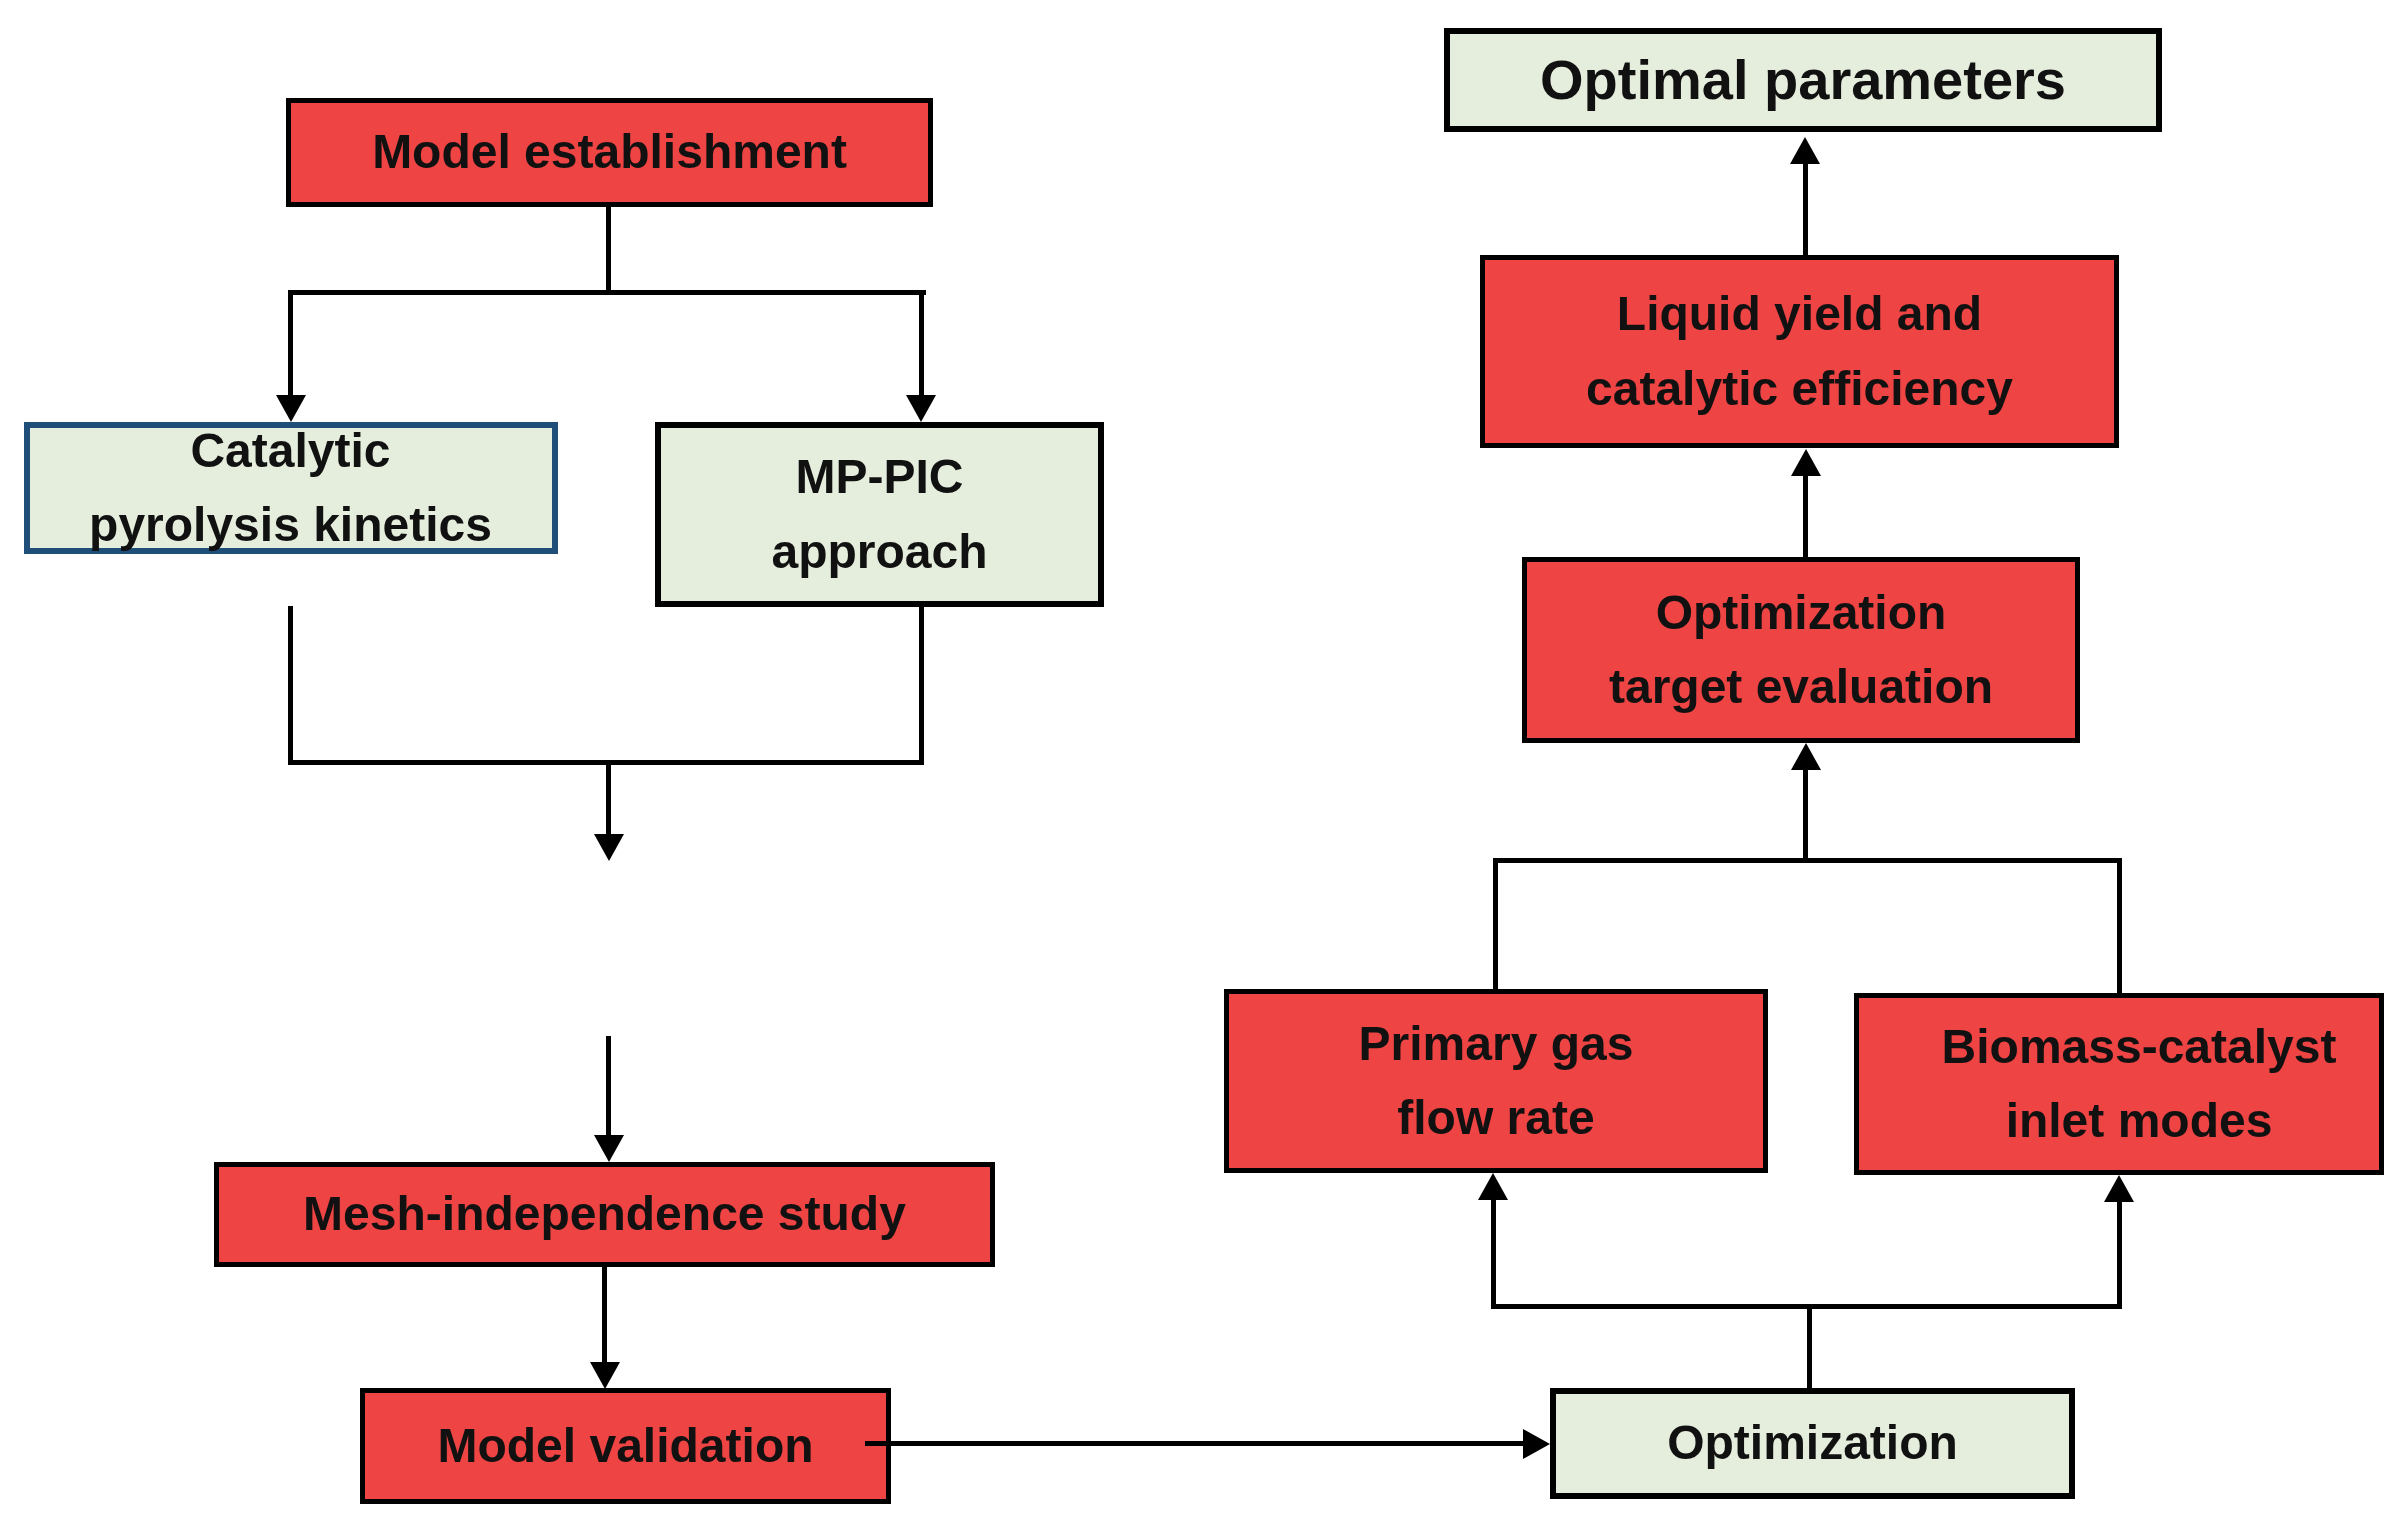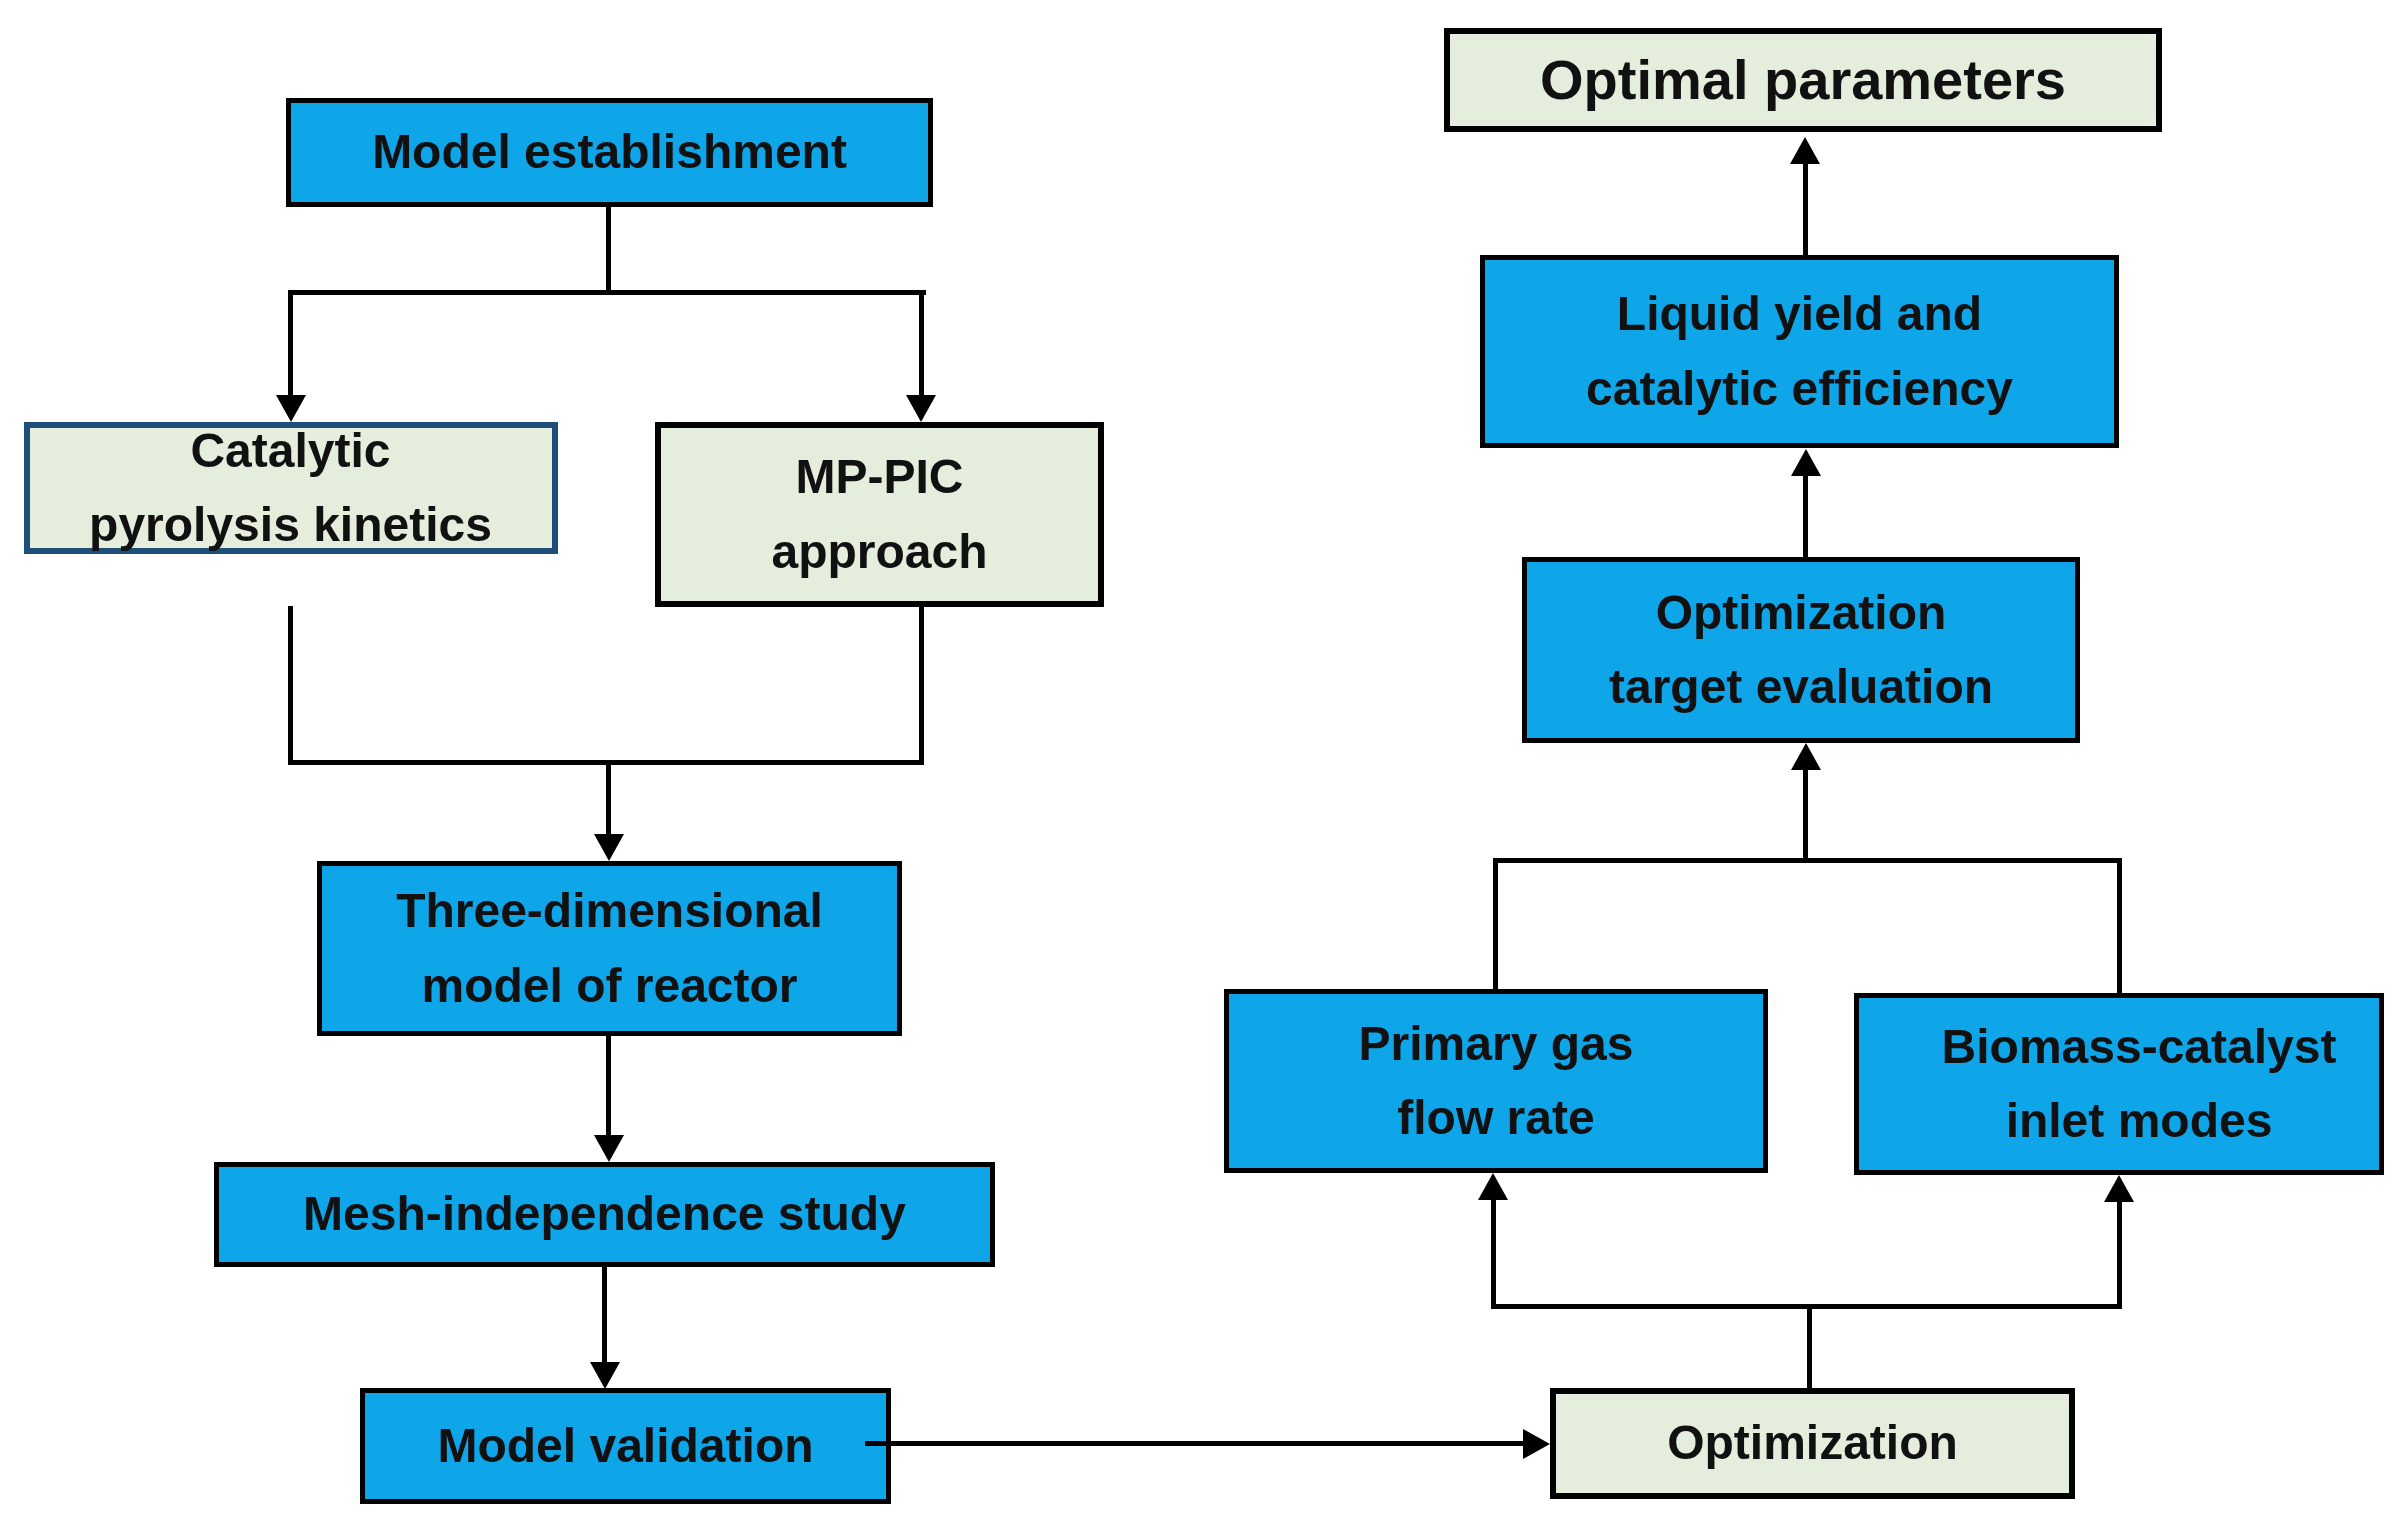--- a/index.html
+++ b/index.html
@@ -19,21 +19,21 @@
   .node{
     position:absolute;
     box-sizing:border-box;
     display:flex;align-items:center;justify-content:center;
     text-align:center;
     font-weight:bold;
     color:#111;
     font-size:48px;
     line-height:1.55;
     white-space:pre-line;
-    background:#0ea5e9;
+    background:#ef4444;
     border:5.9px solid var(--black);
   }
   .node.green{background:var(--green);border-width:6.7px;}
   .node.blue-border{border-color:var(--blue);border-width:6.7px;}
   .node.big{font-size:56px;}
   .line{position:absolute;background:var(--black);}
   .arrow{position:absolute;width:0;height:0;}
   .arrow.down{border-left:15px solid transparent;border-right:15px solid transparent;border-top:27px solid var(--black);}
   .arrow.up{border-left:15px solid transparent;border-right:15px solid transparent;border-bottom:27px solid var(--black);}
   .arrow.right{border-top:15px solid transparent;border-bottom:15px solid transparent;border-left:27px solid var(--black);}
@@ -55,22 +55,20 @@
 </head>
 <body>
 
 <div class="canvas">
 
   <div class="node" id="n-model">Model establishment</div>
   <div class="node green blue-border" id="n-catalytic">Catalytic
 pyrolysis kinetics</div>
   <div class="node green" id="n-mppic">MP-PIC
 approach</div>
-  <div class="node" id="n-threed">Three-dimensional
-model of reactor</div>
   <div class="node" id="n-mesh">Mesh-independence study</div>
   <div class="node" id="n-validation">Model validation</div>
   <div class="node green big" id="n-optimal">Optimal parameters</div>
   <div class="node" id="n-liquid">Liquid yield and
 catalytic efficiency</div>
   <div class="node" id="n-targeteval">Optimization
 target evaluation</div>
   <div class="node" id="n-primarygas">Primary gas
 flow rate</div>
   <div class="node" id="n-biomass">Biomass-catalyst

